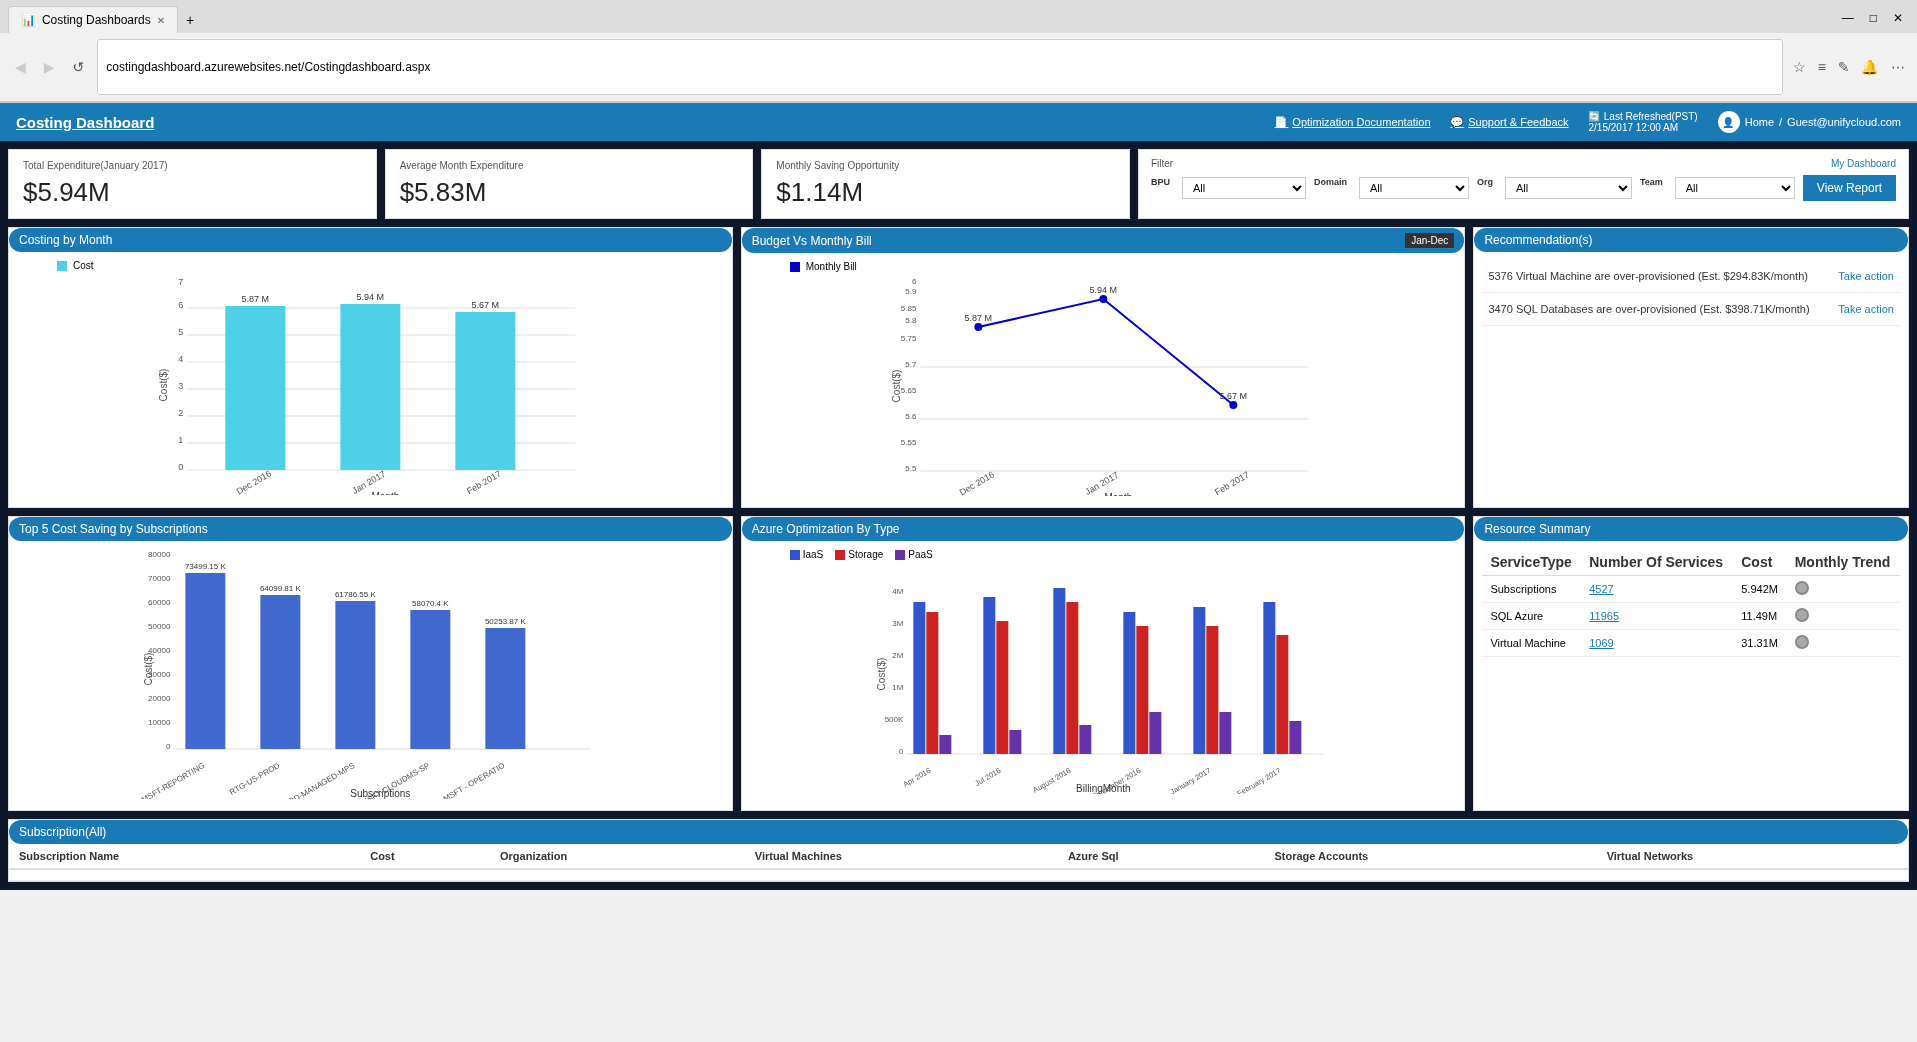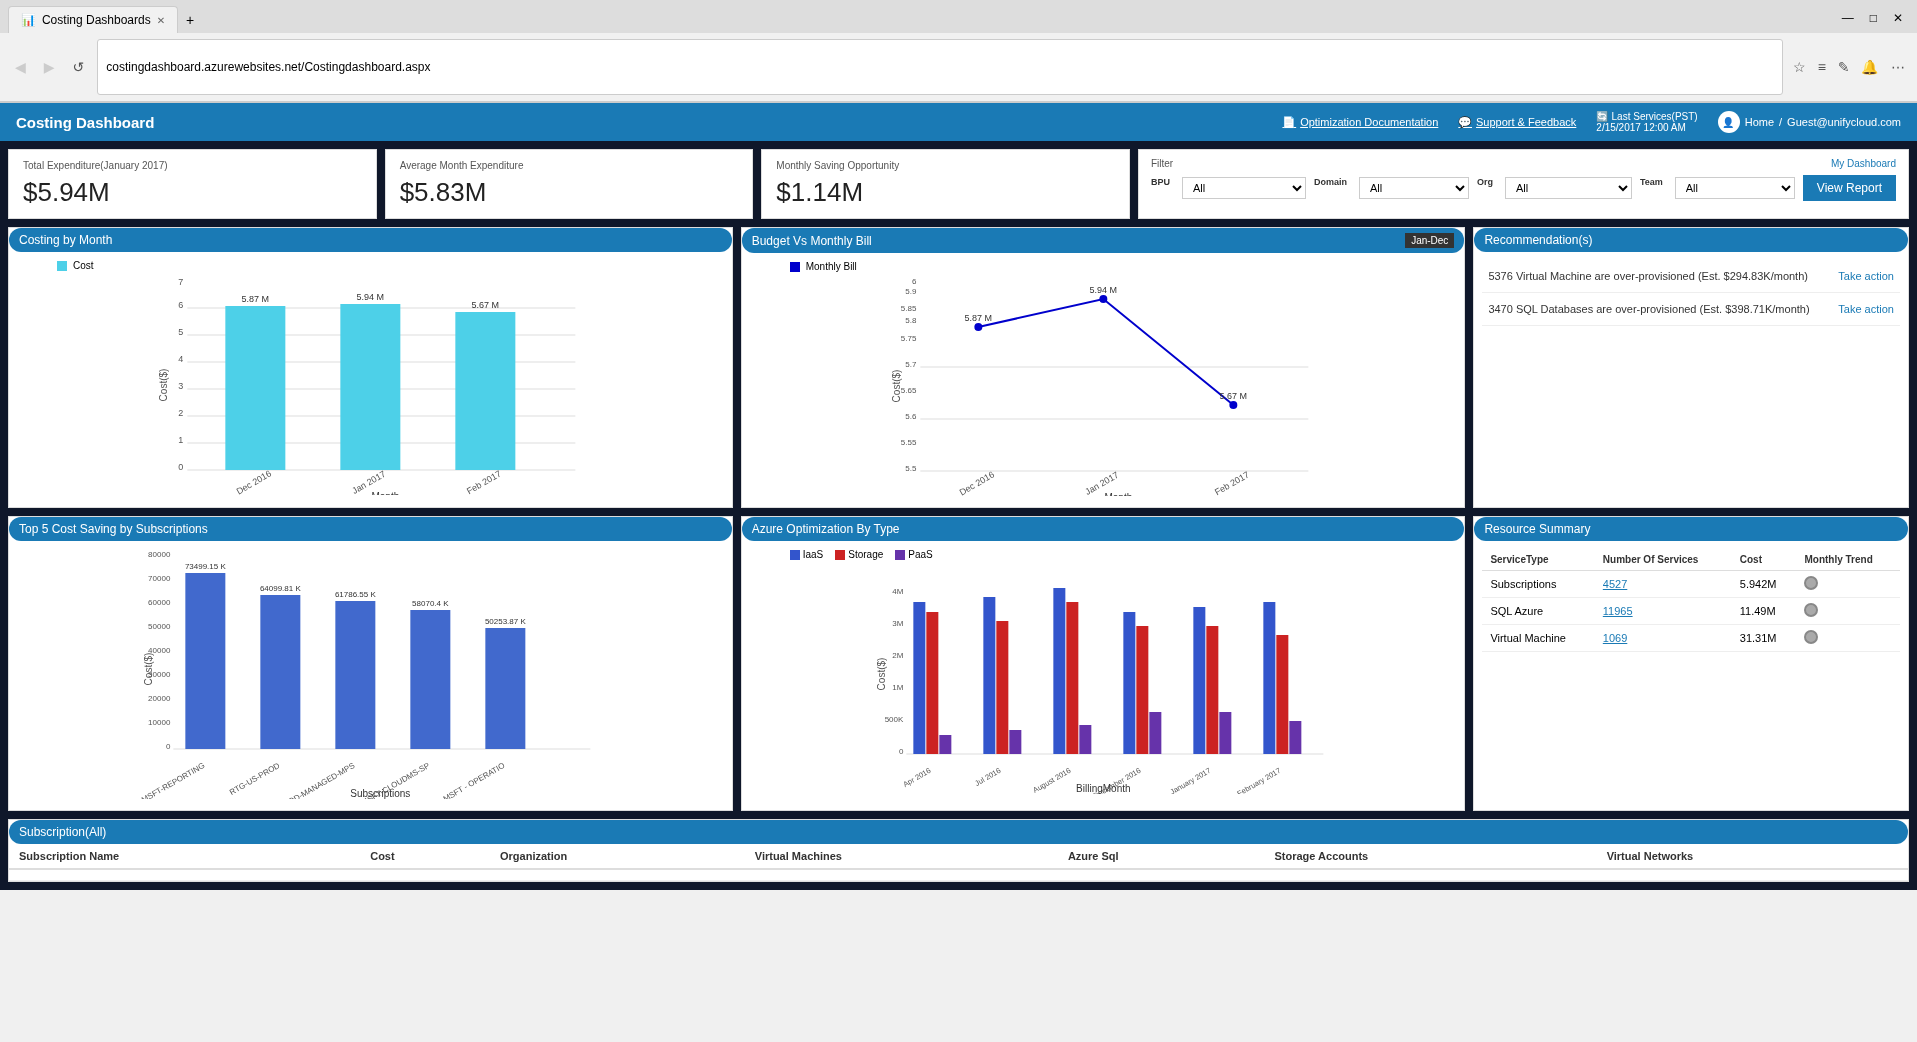--- a/index.html
+++ b/index.html
@@ -13,21 +13,21 @@
     .tab-add { background: none; border: none; padding: 4px 8px; cursor: pointer; font-size: 14px; }
     .nav-bar { display: flex; align-items: center; padding: 6px 10px; background: #f1f1f1; border-bottom: 1px solid #ccc; gap: 8px; }
     .nav-btn { background: none; border: none; cursor: pointer; font-size: 14px; color: #555; padding: 2px 5px; }
     .nav-btn:disabled { color: #ccc; }
     .address-bar { flex: 1; border: 1px solid #ccc; border-radius: 3px; padding: 20px 8px; font-size: 12px; background: white; }
     .nav-icons { display: flex; gap: 8px; align-items: center; }
     .nav-icon { font-size: 14px; color: #555; cursor: pointer; padding: 2px; }
 
     
     .app-header { background: #1a7ab5; color: white; padding: 8px 16px; display: flex; align-items: center; justify-content: space-between; }
-    .app-title { font-size: 15px; font-weight: 600; }
+    .app-title { font-size: 15px; font-weight: 600; text-decoration: underline; }
     .header-right { display: flex; align-items: center; gap: 20px; font-size: 11px; }
     .header-link { color: white; display: flex; align-items: center; gap: 4px; cursor: pointer; text-decoration: underline; }
     .header-link span { text-decoration: none; }
     .user-info { display: flex; align-items: center; gap: 5px; }
     .user-icon { background: #fff; color: #1a7ab5; border-radius: 50%; width: 22px; height: 22px; display: flex; align-items: center; justify-content: center; font-size: 10px; }
 
     
     .dashboard { background: #0f172a; padding: 8px; }
 
     
@@ -58,21 +58,21 @@
     
     svg text { font-family: 'Segoe UI', Arial, sans-serif; }
 
     
     .rec-item { display: flex; justify-content: space-between; align-items: center; padding: 10px 6px; border-bottom: 1px solid #eee; }
     .rec-text { font-size: 11px; color: #333; flex: 1; }
     .take-action-link { color: #1a7ab5; font-size: 11px; cursor: pointer; white-space: nowrap; margin-left: 10px; }
 
     
     .resource-table { width: 100%; border-collapse: collapse; font-size: 11px; }
-    .resource-table th { text-align: left; padding: 5px 8px; font-weight: 600; color: #333; border-bottom: 1px solid #ddd; font-size: 10px; }
+    .resource-table th { text-align: left; padding: 5px 8px; font-weight: 600; color: #333; border-bottom: 1px solid #ddd; font-size: 14px; }
     .resource-table td { padding: 5px 8px; border-bottom: 1px solid #eee; }
     .resource-link { color: #1a7ab5; text-decoration: underline; cursor: pointer; }
     .trend-dot { width: 14px; height: 14px; border-radius: 50%; background: #aaa; border: 2px solid #888; display: inline-block; }
 
     
     .sub-section { background: white; border: 1px solid #ddd; margin-top: 0; }
     .sub-table { width: 100%; border-collapse: collapse; font-size: 11px; }
     .sub-table th { background: white; text-align: left; padding: 6px 10px; font-weight: 600; color: #333; border-bottom: 2px solid #ddd; }
     .sub-table td { padding: 5px 10px; border-bottom: 1px solid #eee; }
 
@@ -117,21 +117,21 @@
     <div class="header-link">
       <span>📄</span>
       <span>Optimization Documentation</span>
     </div>
     <div class="header-link">
       <span>💬</span>
       <span>Support &amp; Feedback</span>
     </div>
     <div style="font-size:10px;">
       <span>🔄</span>
-      <span>Last Services(PST)</span><br>
+      <span>Last Refreshed(PST)</span><br>
       <span>2/15/2017 12:00 AM</span>
     </div>
     <div class="user-info">
       <div class="user-icon">👤</div>
       <span style="cursor:pointer;">Home</span>
       <span>/</span>
       <span>Guest@unifycloud.com</span>
     </div>
   </div>
 </div>

